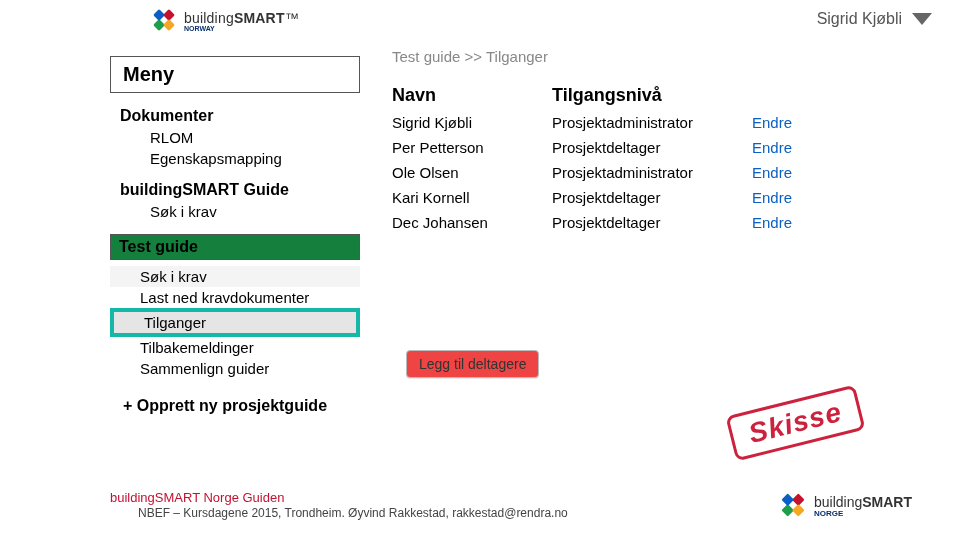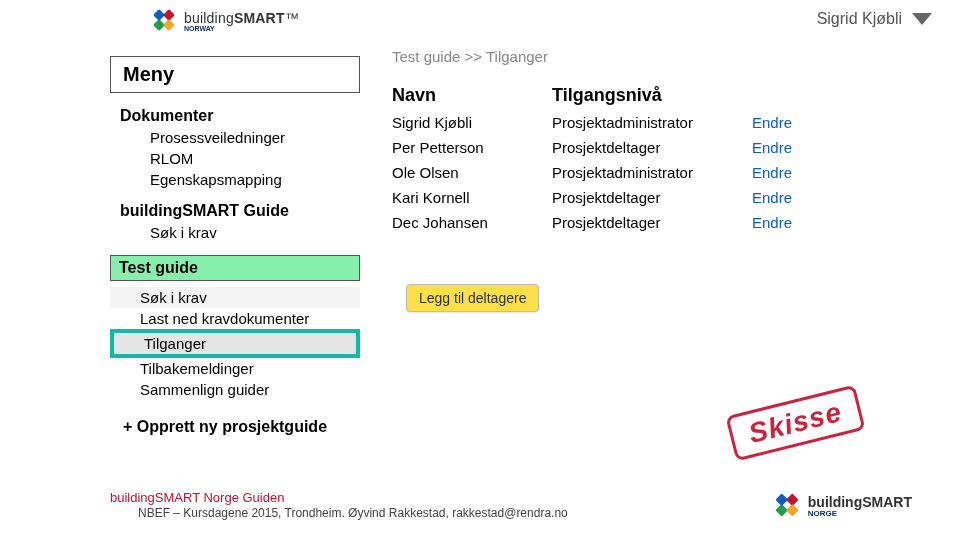--- a/index.html
+++ b/index.html
@@ -84,21 +84,21 @@
   .menu-item {
     padding: 2px 0 2px 30px;
     font-size: 15px;
   }
   .menu-heading-box {
     border: 1px solid #555;
     padding: 3px 8px;
     font-size: 16px;
     font-weight: bold;
     margin-bottom: 6px;
-    background:#86efac;
+    background:#15803d;
   }
   .menu-item.selected {
     background: #e5e5e5;
     border:4px solid #14b8a6;
   }
   .menu-item.hover {
     background: #f4f4f4;
   }
   .create-new {
     padding-left: 13px;
@@ -128,27 +128,27 @@
     padding: 4px 10px 4px 0;
     font-size: 15px;
     vertical-align: middle;
   }
   .th { font-weight: bold; font-size: 18px; }
   .cell.name { width: 160px; }
   .cell.level { width: 200px; }
   .cell.action { color: #0b5fc4; cursor: pointer; }
 
   .add-btn {
-    margin-top: 49px;
+    margin-top: 115px;
     margin-left: 14px;
     display:inline-block;
     padding: 5px 12px;
     font-size: 14px;
     color:#333;
-    background: #fde047;
+    background: #ef4444;
     border:1px solid #bbb;
     border-radius:4px;
     box-shadow: 0 1px 1px rgba(0,0,0,.1);
   }
 
   .stamp {
     position:absolute;
     right: 98px;
     bottom: 90px;
     transform: rotate(-14deg);
@@ -176,21 +176,21 @@
 
   .footer-logo {
     position:absolute;
     right: 48px;
     bottom: 16px;
     display:flex;
     align-items:center;
     gap:6px;
   }
   .footer-logo .logo-icon { width:30px;height:30px; }
-  .footer-logo-text { font-size:14px; color:#333;font-weight:bold; }
+  .footer-logo-text { font-size:14px; color:#333; }
   .footer-norge {
     font-size:8px;
     color:#0a2f6b;
     font-weight:bold;
     text-align:left;
     margin-top:-2px;
   }
 </style>
 </head>
 <body>
@@ -218,21 +218,20 @@
     <span>Sigrid Kjøbli</span>
     <span class="dropdown-triangle"></span>
   </div>
 </div>
 
 <div class="sidebar">
   <div class="menu-title">Meny</div>
 
   <div class="menu-group">
     <div class="menu-heading">Dokumenter</div>
-    <div class="menu-item">Prosessveiledninger</div>
     <div class="menu-item">RLOM</div>
     <div class="menu-item">Egenskapsmapping</div>
   </div>
 
   <div class="menu-group">
     <div class="menu-heading">buildingSMART Guide</div>
     <div class="menu-item">Søk i krav</div>
   </div>
 
   <div style="margin-top:12px;">

